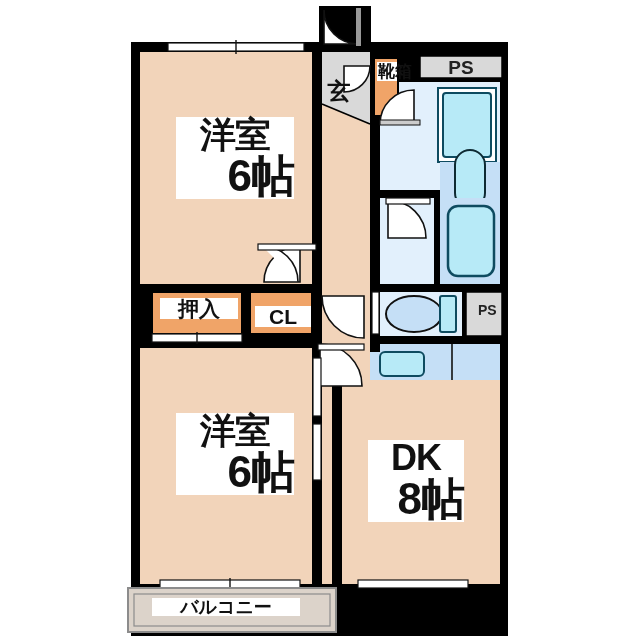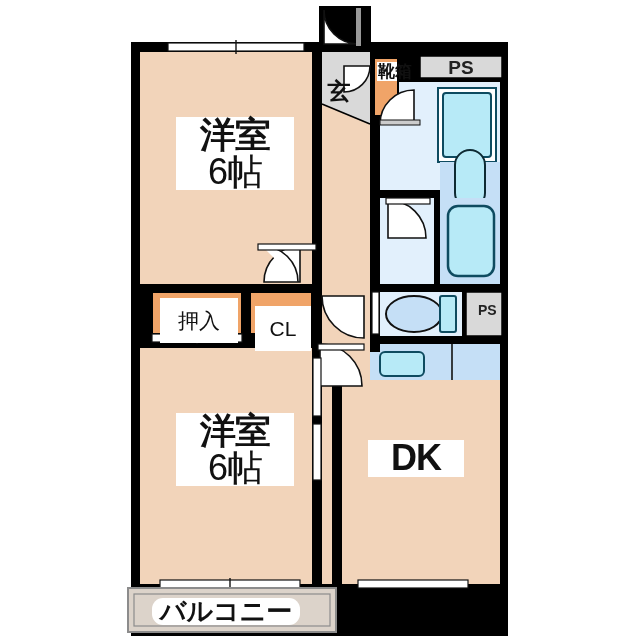--- a/index.html
+++ b/index.html
@@ -32,28 +32,29 @@
   }
   .lbl-room {
     font-size: 36px;
     font-weight: 700;
     background: #ffffff;
     letter-spacing: -1px;
     margin-left: 8px;
   }
   .lbl-room .sz {
     display: block;
-    font-size: 36px;
-    font-weight: 400;
+    font-size: 44px;
+    font-weight: 700;
+    text-align: right;
   }
   .lbl-small {
     font-size: 21px;
-    font-weight: 400;
-    background: #ffffff;
-    padding: 12px 2px;
+    font-weight: 700;
+    background: #ffffff;
+    padding: 0 2px;
   }
   .lbl-ps {
     font-size: 19px;
     font-weight: 700;
     color: #222222;
     background: transparent;
   }
   .lbl-ps-v {
     font-size: 14px;
     font-weight: 700;
@@ -67,25 +68,24 @@
     background: #ffffff;
     line-height: 1.0;
     padding: 1px 1px;
   }
   .lbl-gen {
     font-size: 23px;
     font-weight: 700;
     background: transparent;
   }
   .lbl-balcony {
-    font-size: 26px;
+    font-size: 18px;
     font-weight: 700;
     background: #ffffff;
     letter-spacing: 0px;
-    border-radius: 11px;
   }
 </style>
 </head>
 <body>
 
 <svg id="plan" viewBox="0 0 640 640" xmlns="http://www.w3.org/2000/svg">
 
   <rect x="0" y="0" width="640" height="640" fill="#ffffff"></rect>
 
   <g>
@@ -231,20 +231,21 @@
   <span class="sz">6帖</span>
 </div>
 
 <div class="lbl lbl-room" style="left:168px; top:413px; width:118px;">
   <span>洋室</span>
   <span class="sz">6帖</span>
 </div>
 
 <div class="lbl lbl-room" style="left:360px; top:440px; width:96px;">
   <span>DK</span>
+  <span class="sz">8帖</span>
 </div>
 
 <div class="lbl lbl-small" style="left:160px; top:298px; width:74px;">押入</div>
 
 <div class="lbl lbl-small" style="left:255px; top:298px; width:52px;margin-top:8px;">CL</div>
 
 <div class="lbl lbl-gen" style="left:326px; top:80px; width:26px;">玄</div>
 
 <div class="lbl lbl-vert" style="left:377px; top:62px; width:18px;">
   <span style="display:block; width:17px; word-break:break-all;">靴箱</span>

